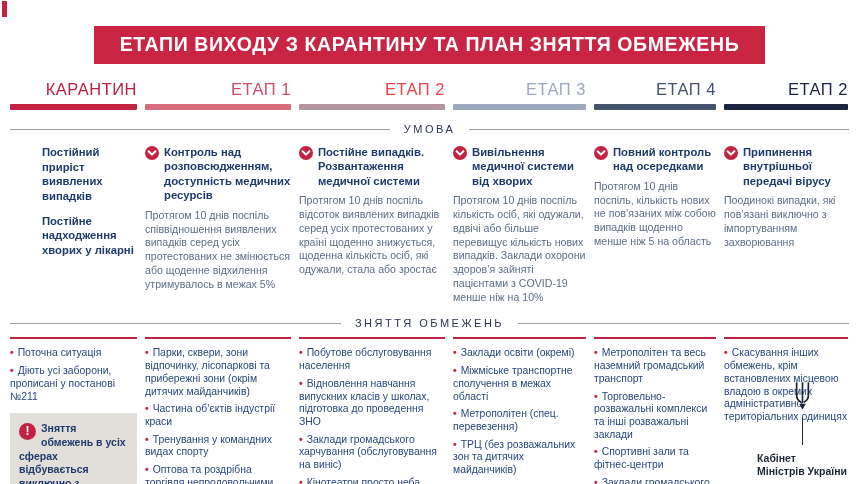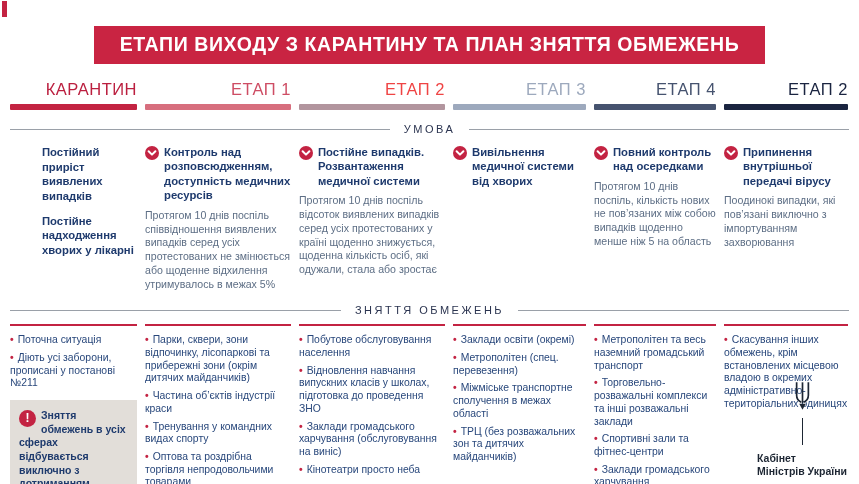--- a/index.html
+++ b/index.html
@@ -123,20 +123,21 @@
     </div>
 
     <div>
       <div class="cond-head">
         <span class="chev-icon"><svg width="14" height="14" viewBox="0 0 14 14">
               <circle cx="7" cy="7" r="7" fill="#c32342"></circle>
               <path d="M3.6 5.2 L7 8.6 L10.4 5.2" stroke="#fff" stroke-width="2" fill="none" stroke-linecap="round" stroke-linejoin="round"></path>
             </svg></span>
         <span class="cond-title">Вивільнення медичної системи від хворих</span>
       </div>
+      <p class="cond-text">Протягом 10 днів поспіль кількість осіб, які одужали, вдвічі або більше перевищує кількість нових випадків. Заклади охорони здоров’я зайняті пацієнтами з COVID-19 менше ніж на 10%</p>
     </div>
 
     <div>
       <div class="cond-head">
         <span class="chev-icon"><svg width="14" height="14" viewBox="0 0 14 14">
               <circle cx="7" cy="7" r="7" fill="#c32342"></circle>
               <path d="M3.6 5.2 L7 8.6 L10.4 5.2" stroke="#fff" stroke-width="2" fill="none" stroke-linecap="round" stroke-linejoin="round"></path>
             </svg></span>
         <span class="cond-title">Повний контроль над осередками</span>
       </div>
@@ -184,22 +185,22 @@
       <ul>
           <li>Побутове обслуговування населення</li>
           <li>Відновлення навчання випускних класів у школах, підготовка до проведення ЗНО</li>
           <li>Заклади громадського харчування (обслуговування на виніс)</li>
           <li>Кінотеатри просто неба</li>
         </ul>
     </div>
     <div class="col-list">
       <ul>
           <li>Заклади освіти (окремі)</li>
+          <li>Міжміське транспортне сполучення в межах області</li>
           <li>Метрополітен (спец. перевезення)</li>
-          <li>Міжміське транспортне сполучення в межах області</li>
           <li>ТРЦ (без розважальних зон та дитячих майданчиків)</li>
         </ul>
     </div>
     <div class="col-list">
       <ul>
           <li>Метрополітен та весь наземний громадський транспорт</li>
           <li>Торговельно-розважальні комплекси та інші розважальні заклади</li>
           <li>Спортивні зали та фітнес-центри</li>
           <li>Заклади громадського харчування</li>
         </ul>

